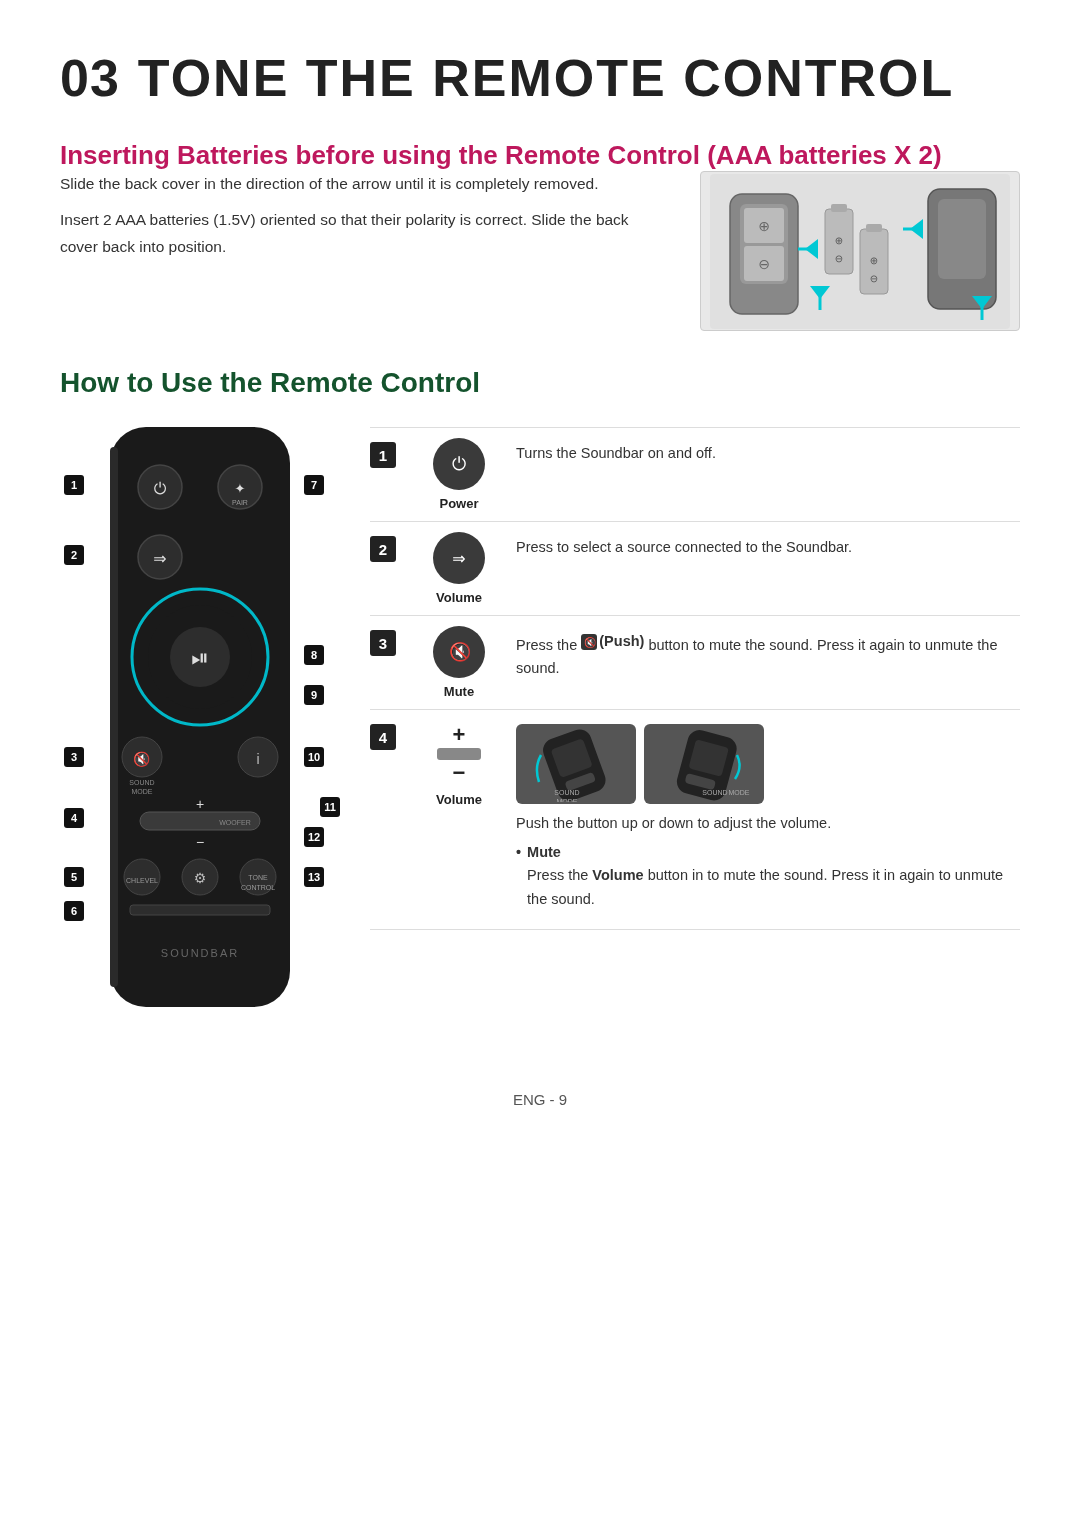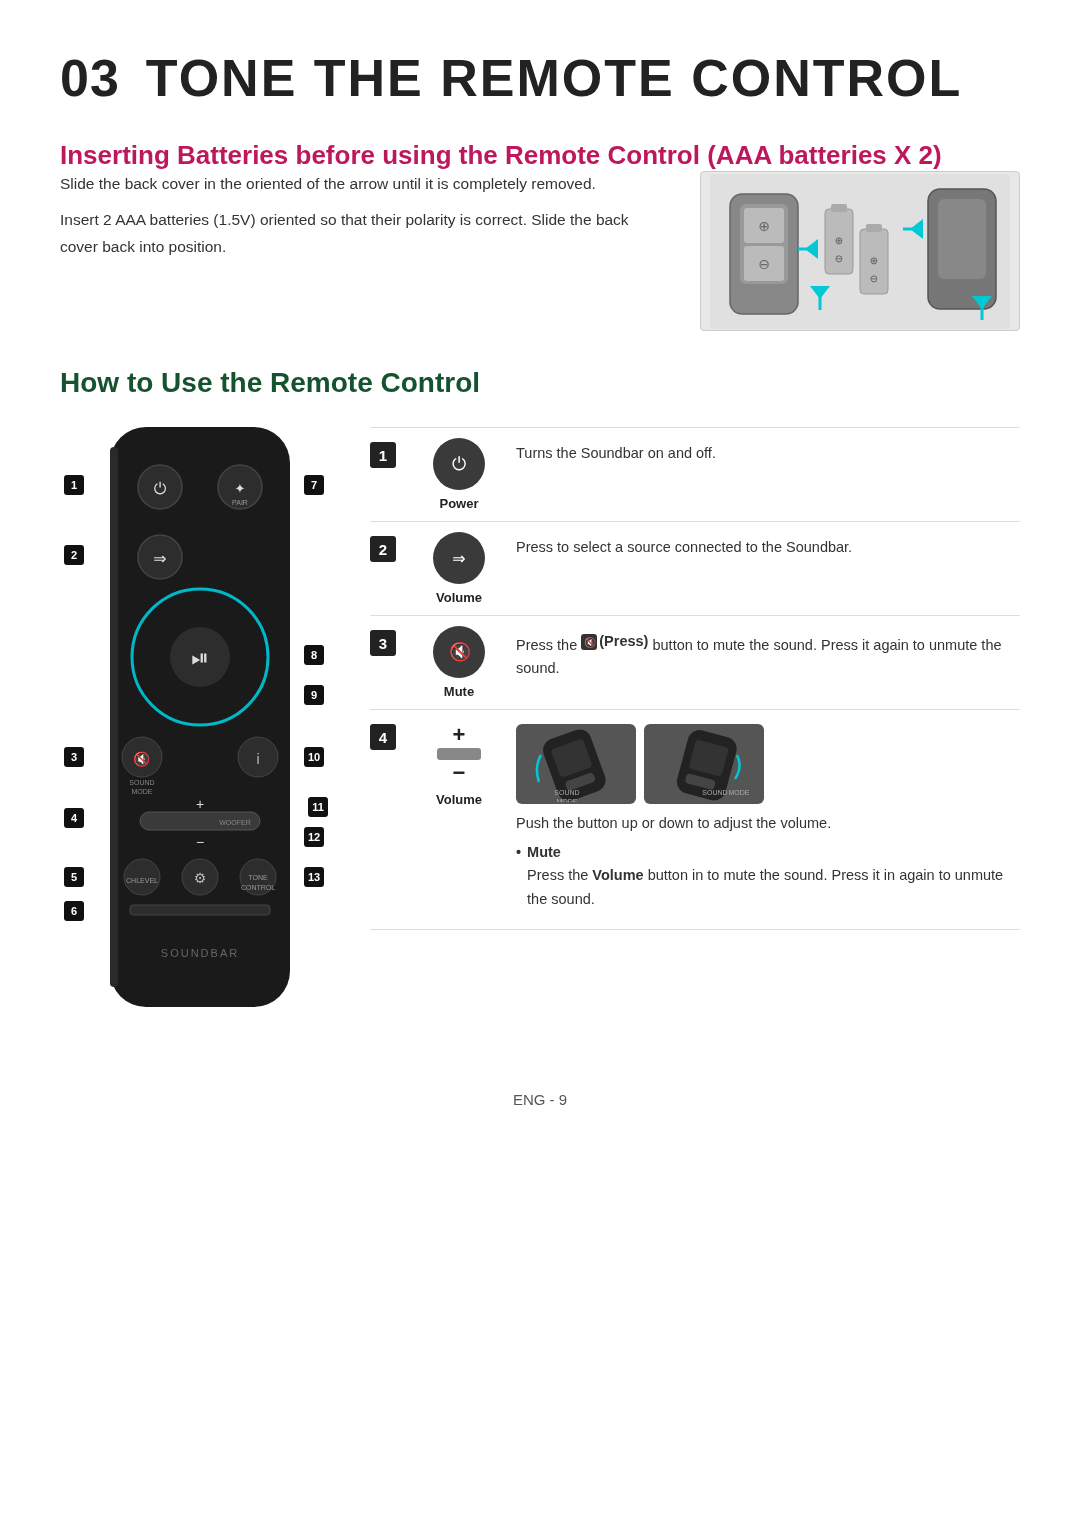--- a/index.html
+++ b/index.html
@@ -210,30 +210,30 @@
       color: #555;
     }
 
     
     .icon-power { color: #fff; font-size: 18px; }
     .icon-source { color: #fff; font-size: 16px; }
   </style>
 </head>
 <body>
 
-<div style="display:flex; align-items:baseline; gap:26px; margin-bottom:32px;">
+<div style="display:flex; align-items:baseline; gap:18px; margin-bottom:32px;">
   <span style="font-size:52px; font-weight:900; letter-spacing:1px;">03</span>
   <span style="font-size:52px; font-weight:900; letter-spacing:2px;">TONE THE REMOTE CONTROL</span>
 </div>
 
 <div>
   <div class="section-title">Inserting Batteries before using the Remote Control (AAA batteries X 2)</div>
   <div class="battery-section">
     <div class="battery-text">
-      <p style="margin-bottom:10px;">Slide the back cover in the oriented of the arrow until it is completely removed.</p>
+      <p style="margin-bottom:10px;">Slide the back cover in the direction of the arrow until it is completely removed.</p>
       <p>Insert 2 AAA batteries (1.5V) oriented so that their polarity is correct. Slide the back cover back into position.</p>
     </div>
     <div class="battery-image">
 
       <svg width="300" height="155" viewBox="0 0 300 155">
 
         <rect width="300" height="155" fill="#e0e0e0" rx="4"></rect>
 
         <rect x="20" y="20" width="68" height="120" rx="12" fill="#888" stroke="#666" stroke-width="1.5"></rect>
         <rect x="30" y="30" width="48" height="80" rx="6" fill="#999"></rect>
@@ -370,21 +370,21 @@
         </div>
         
         <div class="remote-badge" style="left:244px; top:258px;">
           <span style="font-size:11px; font-weight:900;">9</span>
         </div>
         
         <div class="remote-badge" style="left:244px; top:320px;text-align:center;">
           <span style="font-size:11px; font-weight:900; font-style:normal;">10</span>
         </div>
         
-        <div class="remote-badge" style="left:248px; top:370px;">
+        <div class="remote-badge" style="left:260px; top:370px;">
           <span style="font-size:11px; font-weight:900;">11</span>
         </div>
         
         <div class="remote-badge" style="left:244px; top:400px;">
           <span style="font-size:11px; font-weight:900;">12</span>
         </div>
         
         <div class="remote-badge" style="left:244px; top:440px;">
           <span style="font-size:11px; font-weight:900;">13</span>
         </div>
@@ -437,21 +437,21 @@
             </svg>
           </div>
           <span class="btn-label">Mute</span>
         </div>
         <div class="btn-desc-cell">
           Press the <span style="font-weight:800; display:inline-flex; align-items:center; gap:2px;">
             <svg width="16" height="16" viewBox="0 0 16 16" style="vertical-align:middle;">
               <rect width="16" height="16" rx="3" fill="#333"></rect>
               <text x="3" y="12" font-size="10" fill="#fff">🔇</text>
             </svg>
-            <strong>(Press)</strong>
+            <strong>(Push)</strong>
           </span> button to mute the sound. Press it again to unmute the sound.
         </div>
       </div>
 
       <div class="button-row" style="min-height:220px; align-items:flex-start;">
         <div class="btn-num-cell" style="padding-top:14px;">
           <div class="btn-num-badge">
             <span>4</span>
           </div>
         </div>

